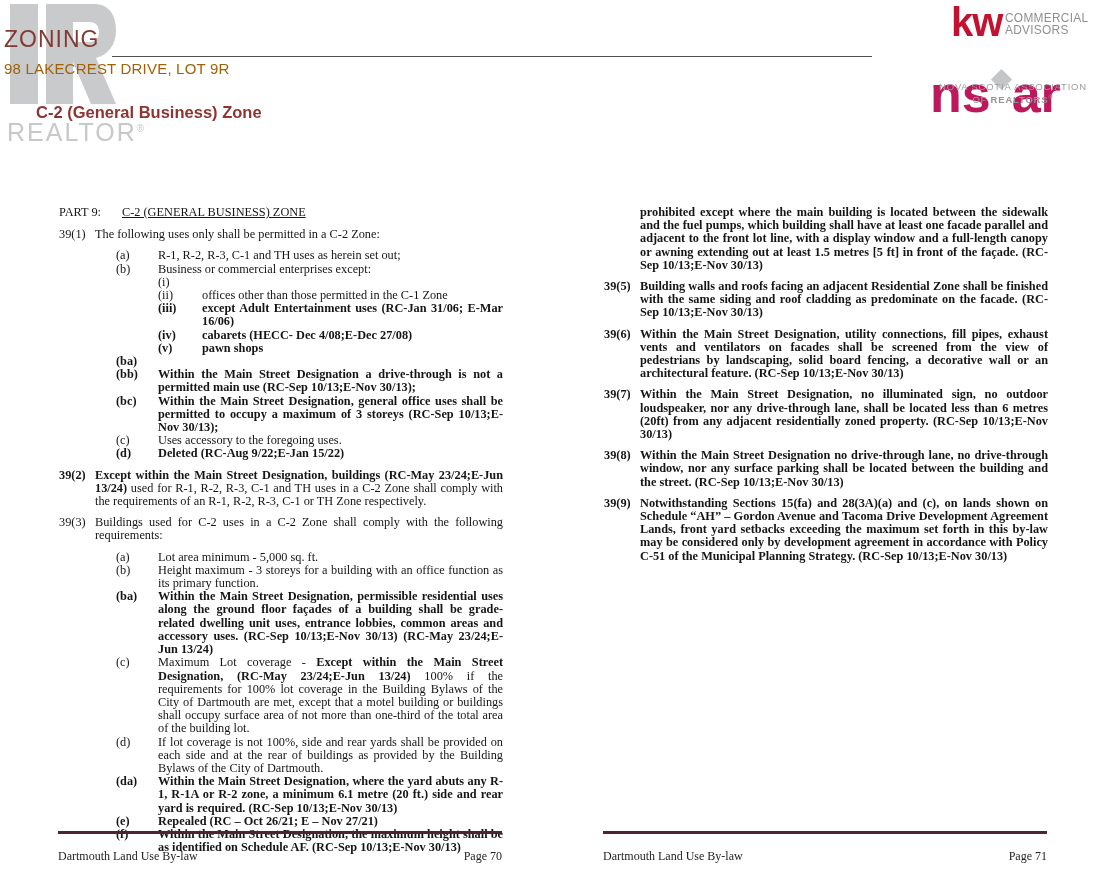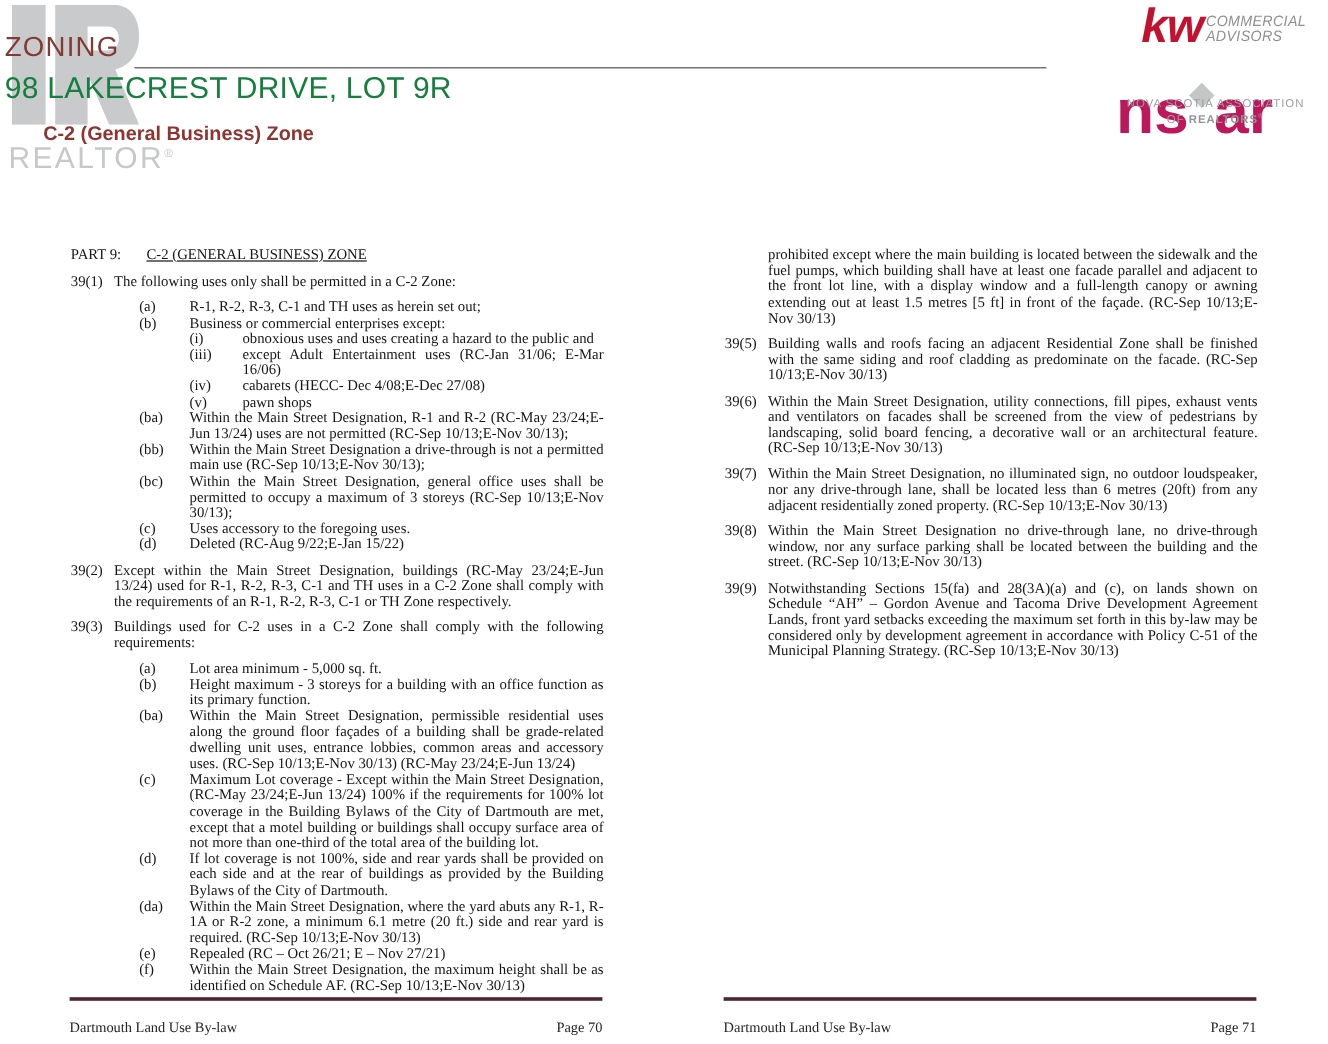--- a/index.html
+++ b/index.html
@@ -16,21 +16,21 @@
     left:7px; top:118px; font-size:25px; color:#c7c8ca; letter-spacing:2px;
     font-weight:400; white-space:nowrap;
   }
   #wm-realtor sup { font-size:10px; letter-spacing:0; }
   #zoning {
     left:4px; top:26px; font-size:23px; color:#833a32; letter-spacing:1px;
     font-weight:500; white-space:nowrap;
   }
   #hrule { left:112px; top:56px; width:760px; height:1px; background:#4f4f4f; }
   #address {
-    left:4px; top:60px; font-size:25px; color:#15803d; letter-spacing:0.2px;
+    left:4px; top:60px; font-size:15px; color:#a16207; letter-spacing:0.2px;
     white-space:nowrap;
   }
   #zonetitle {
     left:36px; top:103px; font-size:16.5px; font-weight:bold; color:#8e3431;
     white-space:nowrap;
   }
 
   #nsar-mark {
     left:930px; top:24px; font-size:52px; font-weight:bold; color:#be185d;
     line-height:52px; white-space:nowrap; display:flex; align-items:flex-start;margin-top:44px;
@@ -39,21 +39,21 @@
     width:15px; height:15px; background:#c4c5c7; transform:rotate(45deg);
     display:inline-block; margin:4px 3px 0 3px;
   }
   #nsar-sub {
     left:933px; top:81px; width:160px; text-align:center; font-size:9.5px;
     color:#9d9da0; letter-spacing:0.8px; line-height:11px; white-space:nowrap;
   }
   #nsar-sub .bold { font-weight:bold; color:#949497; }
   #nsar-sub sup { font-size:6px; }
 
-  #kw-logo { left:951px; top:2px; display:flex;font-style:italic; }
+  #kw-logo { left:951px; top:2px; display:flex; }
   #kw-mark {
     font-size:40px; font-weight:800; color:#c31230; letter-spacing:-1px;
     line-height:40px;
   }
   #kw-text {
     margin-left:3px; margin-top:11px; font-size:12.5px; line-height:11.5px;
     color:#8f8f8f; letter-spacing:0.3px; font-weight:500;
     transform:scaleX(0.95); transform-origin:left top; white-space:nowrap;
   }
 
@@ -70,21 +70,21 @@
   .part-heading .ph-label { width:63px; flex:none; }
   .part-heading .ph-title { text-decoration:underline; }
 
   .item { display:flex; }
   .item .num  { flex:none; }
   .item .body { flex:1; text-align:justify; hyphens:none; }
   .lvl0 .num { width:36px; }
   .lvl1 { margin-left:57px; } .lvl1 .num { width:42px; }
   .lvl2 { margin-left:99px; } .lvl2 .num { width:44px; }
   .gap { margin-top:8px; }
-  .b { font-weight:normal; }
+  .b { font-weight:bold; }
 
   
   .page-footer {
     position:absolute; top:831px; width:444px;
     border-top:3px solid #4e2430; padding-top:15px;
     display:flex; justify-content:space-between;
     font-family:"Liberation Serif", serif; font-size:12px; color:#232323;
   }
   #footer-left  { left:58px; }
   #footer-right { left:603px; }
@@ -139,37 +139,39 @@
       <div class="item lvl1 gap">
         <span class="num">(a)</span>
         <span class="body"><span>R-1, R-2, R-3, C-1 and TH uses as herein set out;</span></span>
       </div>
       <div class="item lvl1">
         <span class="num">(b)</span>
         <span class="body"><span>Business or commercial enterprises except:</span></span>
       </div>
       <div class="item lvl2">
         <span class="num">(i)</span>
-        <span class="body"><span>obnoxious uses and uses creating a hazard to the public and</span></span>
+      </div>
+      <div class="item lvl2">
+        <span class="num">(ii)</span>
+        <span class="body"><span>offices other than those permitted in the C-1 Zone</span></span>
       </div>
       <div class="item lvl2">
         <span class="num b">(iii)</span>
         <span class="body"><span class="b">except Adult Entertainment uses (RC-Jan 31/06; E-Mar 16/06)</span></span>
       </div>
       <div class="item lvl2">
         <span class="num b">(iv)</span>
         <span class="body"><span class="b">cabarets (HECC- Dec 4/08;E-Dec 27/08)</span></span>
       </div>
       <div class="item lvl2">
         <span class="num b">(v)</span>
         <span class="body"><span class="b">pawn shops</span></span>
       </div>
       <div class="item lvl1">
         <span class="num b">(ba)</span>
-        <span class="body"><span class="b">Within the Main Street Designation, R-1 and R-2 (RC-May 23/24;E-Jun 13/24) uses are not permitted (RC-Sep 10/13;E-Nov 30/13);</span></span>
       </div>
       <div class="item lvl1">
         <span class="num b">(bb)</span>
         <span class="body"><span class="b">Within the Main Street Designation a drive-through is not a permitted main use (RC-Sep 10/13;E-Nov 30/13);</span></span>
       </div>
       <div class="item lvl1">
         <span class="num b">(bc)</span>
         <span class="body"><span class="b">Within the Main Street Designation, general office uses shall be permitted to occupy a maximum of 3 storeys (RC-Sep 10/13;E-Nov 30/13);</span></span>
       </div>
       <div class="item lvl1">

